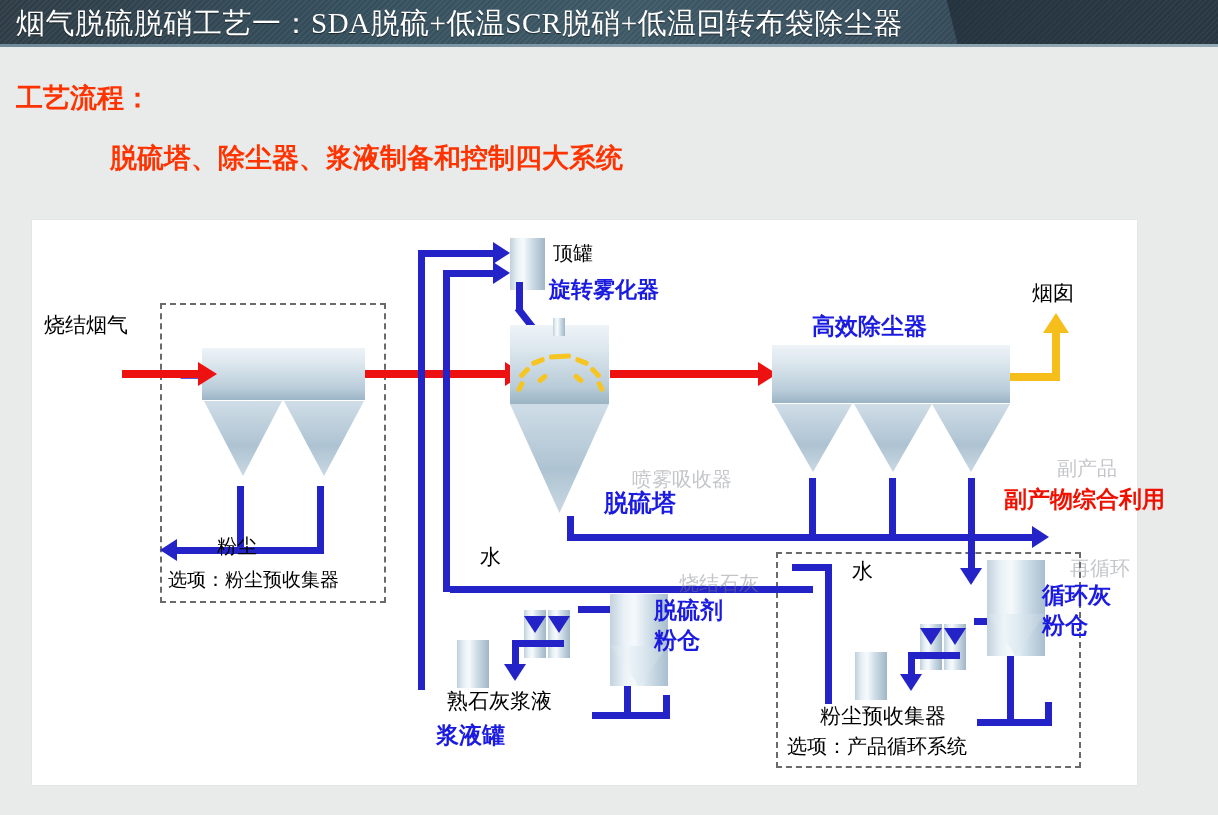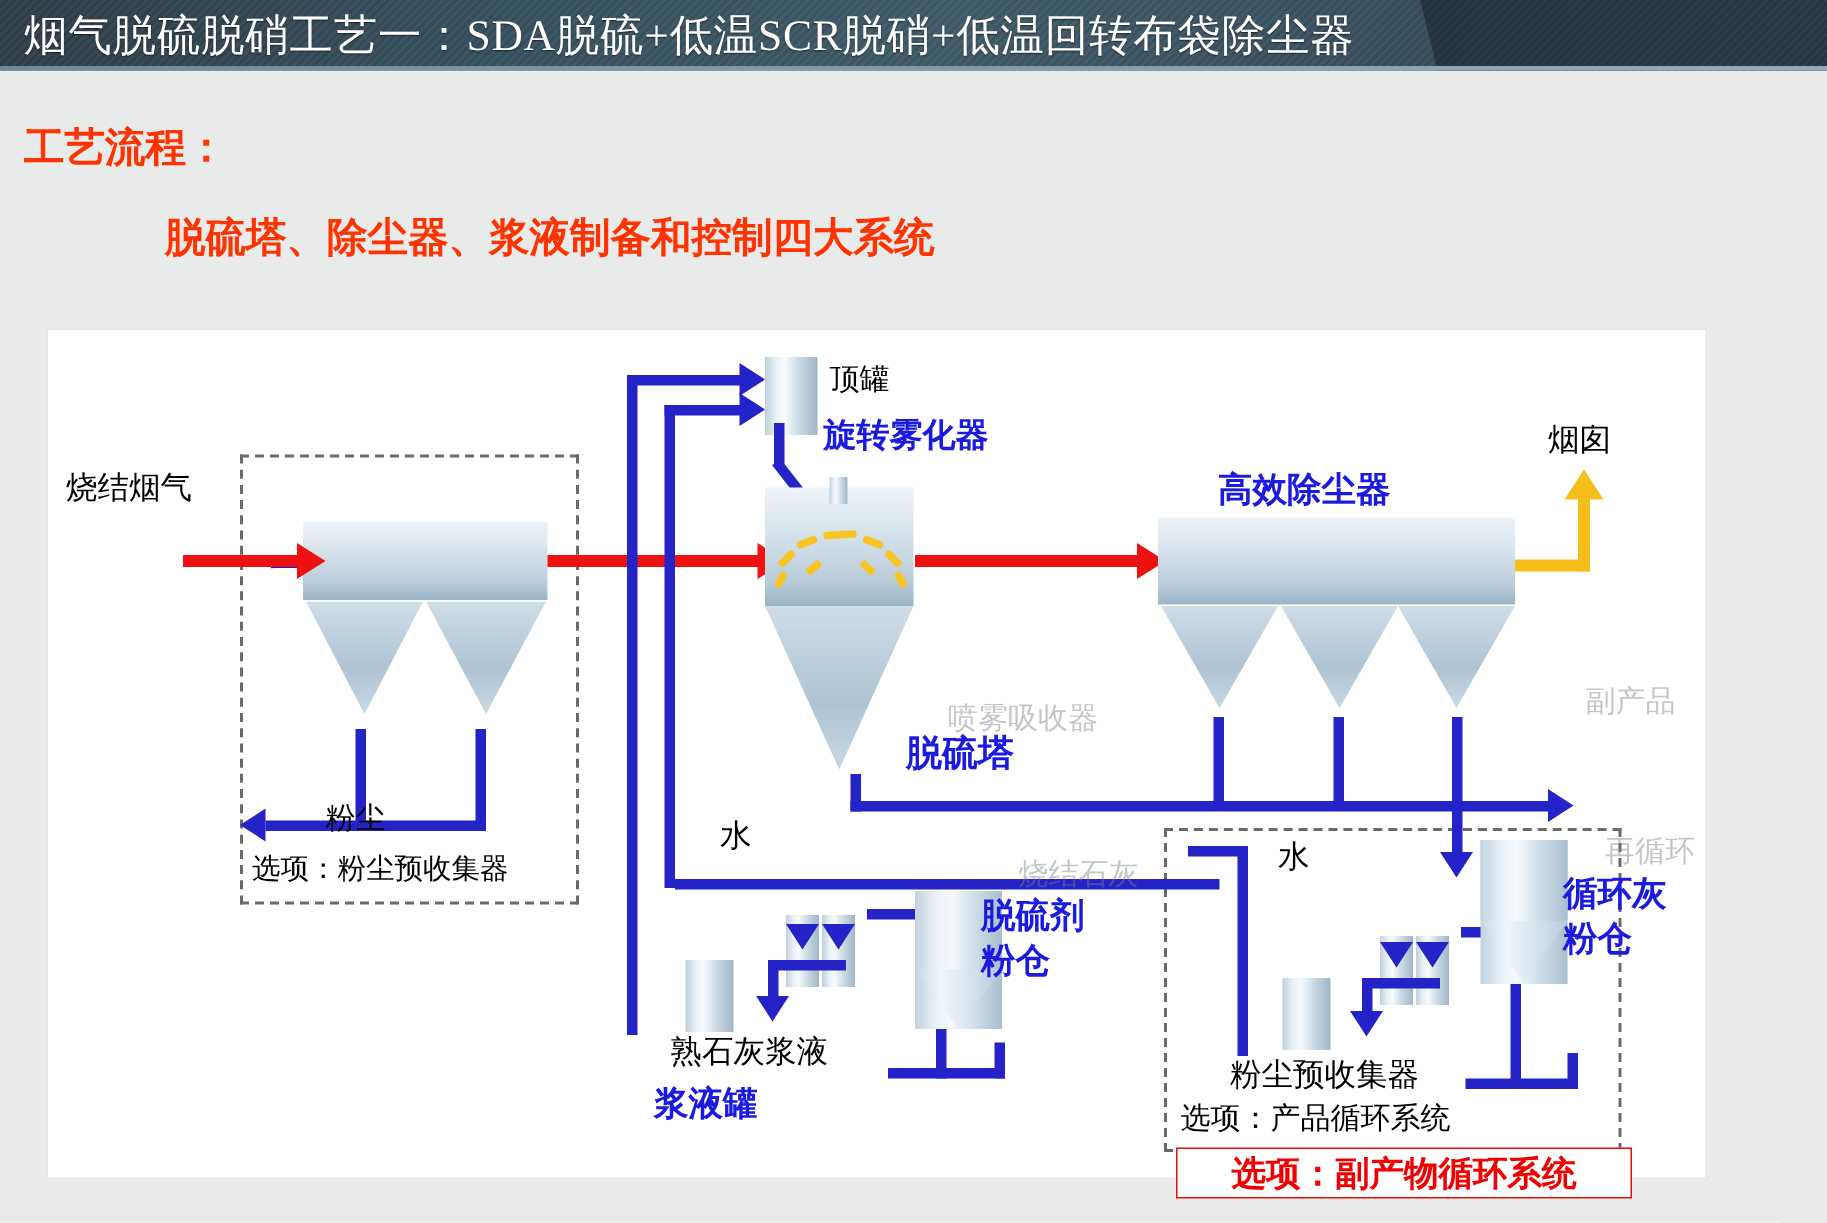--- a/index.html
+++ b/index.html
@@ -187,20 +187,21 @@
   <div class="hopper" style="left:742px;top:184px;width:78px;height:68px;"></div>
   <div class="hopper" style="left:822px;top:184px;width:78px;height:68px;"></div>
   <div class="hopper" style="left:900px;top:184px;width:78px;height:68px;"></div>
 
   <div class="pipe yellow" style="left:978px;top:153px;width:50px;height:8px;"></div>
   <div class="pipe yellow" style="left:1020px;top:112px;width:8px;height:49px;"></div>
   <div class="arrow uy" style="left:1011px;top:93px;"></div>
   <div class="lbl gray" style="left:1000px;top:62px;font-size:21px;">烟囱</div>
 
   <div class="lbl faded" style="left:1003px;top:237px;font-size:20px;">副产品</div>
+  <div class="lbl red" style="left:972px;top:267px;font-size:23px;">副产物综合利用</div>
 
   <div class="pipe" style="left:777px;top:258px;width:7px;height:62px;"></div>
   <div class="pipe" style="left:857px;top:258px;width:7px;height:62px;"></div>
   <div class="pipe" style="left:936px;top:258px;width:7px;height:62px;"></div>
   <div class="pipe" style="left:535px;top:314px;width:470px;height:7px;"></div>
   <div class="pipe" style="left:535px;top:296px;width:7px;height:25px;"></div>
   <div class="arrow r" style="left:1000px;top:306px;"></div>
 
   <div class="pipe" style="left:936px;top:314px;width:7px;height:38px;"></div>
   <div class="arrow d" style="left:928px;top:348px;"></div>
@@ -260,18 +261,15 @@
     <div class="ct-top"></div>
         <div class="ct-bot"></div>
   </div>
   <div class="lbl faded" style="left:1016px;top:337px;font-size:20px;">再循环</div>
   <div class="lbl blue" style="left:1010px;top:363px;font-size:23px;">循环灰</div>
   <div class="lbl blue" style="left:1010px;top:393px;font-size:23px;">粉仓</div>
 
   <div class="lbl gray" style="left:788px;top:485px;font-size:21px;">粉尘预收集器</div>
   <div class="lbl gray" style="left:755px;top:515px;font-size:20px;">选项：产品循环系统</div>
 
-  <div class="redbox" style="left:752px;top:545px;width:302px;height:32px;font-size:23px;">
-    <span>选项：副产物循环系统</span>
-  </div>
 
 </div>
 </div>
 
 </body></html>

